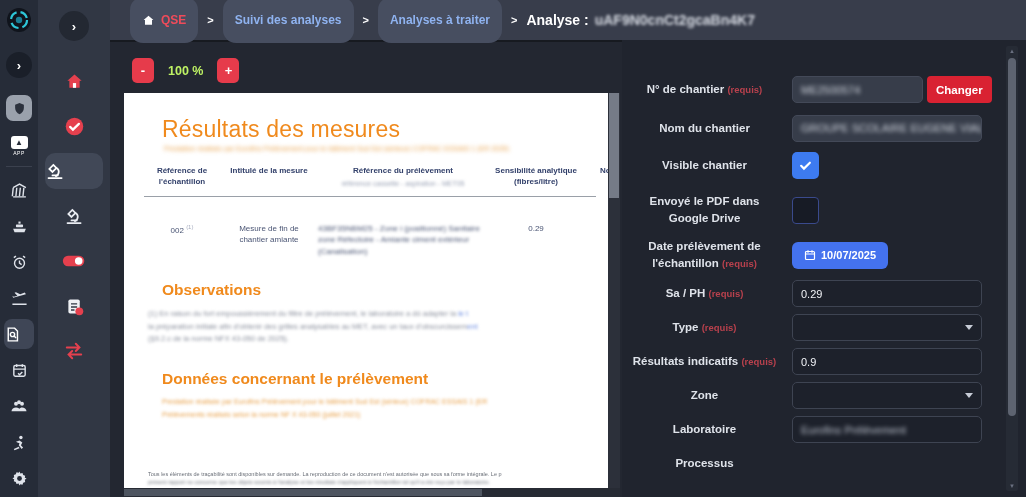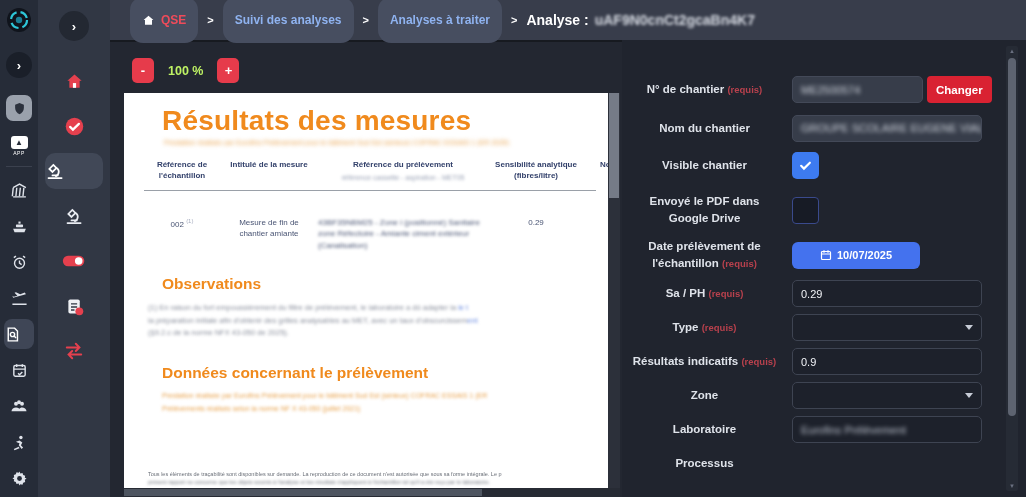--- a/index.html
+++ b/index.html
@@ -48,21 +48,21 @@
   .zbtn{width:22px;height:25px;border-radius:5px;background:#e63b4b;color:#fff;font-weight:bold;font-size:13px;display:flex;align-items:center;justify-content:center;cursor:pointer}
   .zlevel{font-size:12.5px;font-weight:bold;color:#bef264}
   .pdf{display:flex;flex:1;min-height:0}
   .page{width:484px;background:#fff;color:#2f3a5e;display:flex;flex-direction:column;overflow:hidden;position:relative}
   .vscroll{width:12px;background:#2c303a;position:relative;flex:none}
   .vscroll .thumb{position:absolute;left:1px;right:1px;top:0;height:105px;background:#757b87;cursor:pointer}
   .hscroll{height:9px;width:496px;background:#272b34;position:relative;flex:none}
   .hscroll .thumb{position:absolute;left:0;top:1px;bottom:1px;width:358px;background:#4e5560;cursor:pointer}
 
   
-  .doc-title{font-size:28px;font-weight:bold;color:var(--doc-orange);margin:12px 0 2px 38px;letter-spacing:.2px}
+  .doc-title{font-size:23px;font-weight:normal;color:var(--doc-orange);margin:23px 0 2px 38px;letter-spacing:.2px}
   .doc-sub{font-size:7px;color:#e8a14a;margin-left:40px;white-space:nowrap;overflow:hidden}
   .tbl{display:grid;grid-template-columns:76px 86px 170px 84px 96px;column-gap:6px;margin:14px 0 0 20px;width:560px}
   .th{font-size:8px;font-weight:bold;color:#33416b;text-align:center;line-height:1.35}
   .th .sub{font-weight:normal;color:#9aa2b5;font-size:7px;margin-top:2px}
   .tbl-line{border-top:1.2px solid #9aa0a8;margin:8px 0 0 20px;width:452px}
   .td{font-size:8px;color:#4a5574;text-align:center;line-height:1.4;margin-top:12px}
   .td.left{text-align:left}
   .td sup{color:#a8aec0;font-size:6px}
   .h2{font-size:15.5px;font-weight:bold;color:var(--doc-orange);margin:24px 0 0 38px}
   .obs-body{margin:9px 0 0 24px;font-size:7.5px;color:#8a8f9c;line-height:1.7}
@@ -80,21 +80,21 @@
   .req{color:#b8414d;font-size:9.5px;font-weight:bold}
   .fctrl{display:flex;align-items:center}
   .inp{height:27px;width:100%;background:var(--input-bg);border:1px solid var(--input-border);border-radius:5px;color:#f0f2f6;font-size:11px;padding:0 8px;display:flex;align-items:center;white-space:nowrap;overflow:hidden}
   .inp.muted{background:#373d4a;border-color:#434958;color:#cfd4dd}
   .sel{justify-content:space-between}
   .chev{width:0;height:0;border-left:4px solid transparent;border-right:4px solid transparent;border-top:5px solid #c7ccd6}
   .btn-red{height:27px;background:#d92232;border:none;border-radius:4px;color:#fff;font-weight:bold;font-size:11.5px;padding:8px 9px;margin-left:4px;cursor:pointer;font-family:inherit;flex:none}
   .cb{width:27px;height:27px;border-radius:5px;cursor:pointer;display:flex;align-items:center;justify-content:center;flex:none}
   .cb.on{background:#3d7bf0}
   .cb.off{background:#171b25;border:1.5px solid #3a4a8c;border-radius:4px}
-  .datebtn{height:27px;background:#4472ee;border:none;border-radius:6px;color:#fff;font-weight:bold;font-size:11px;display:flex;align-items:center;gap:5px;padding:0 28px;cursor:pointer;font-family:inherit}
+  .datebtn{height:27px;background:#4472ee;border:none;border-radius:6px;color:#fff;font-weight:bold;font-size:11px;display:flex;align-items:center;gap:5px;padding:0 12px;cursor:pointer;font-family:inherit}
   .row1 .inp{width:131px;flex:none}
   .mb12{margin-bottom:12px}.mb10{margin-bottom:10px}.mb8{margin-bottom:8px}
   .panel-scroll{position:absolute;top:6px;bottom:6px;right:8px;width:12px;background:#262b35;border-radius:2px;display:flex;flex-direction:column;align-items:center}
   .panel-scroll .arr{font-size:6px;color:#6a7080;line-height:10px;flex:none}
   .panel-scroll .pthumb{width:8px;background:#5d6370;border-radius:4px;height:358px;margin-top:2px;cursor:pointer}
 </style>
 </head>
 <body>
 
 <div class="sb1">

